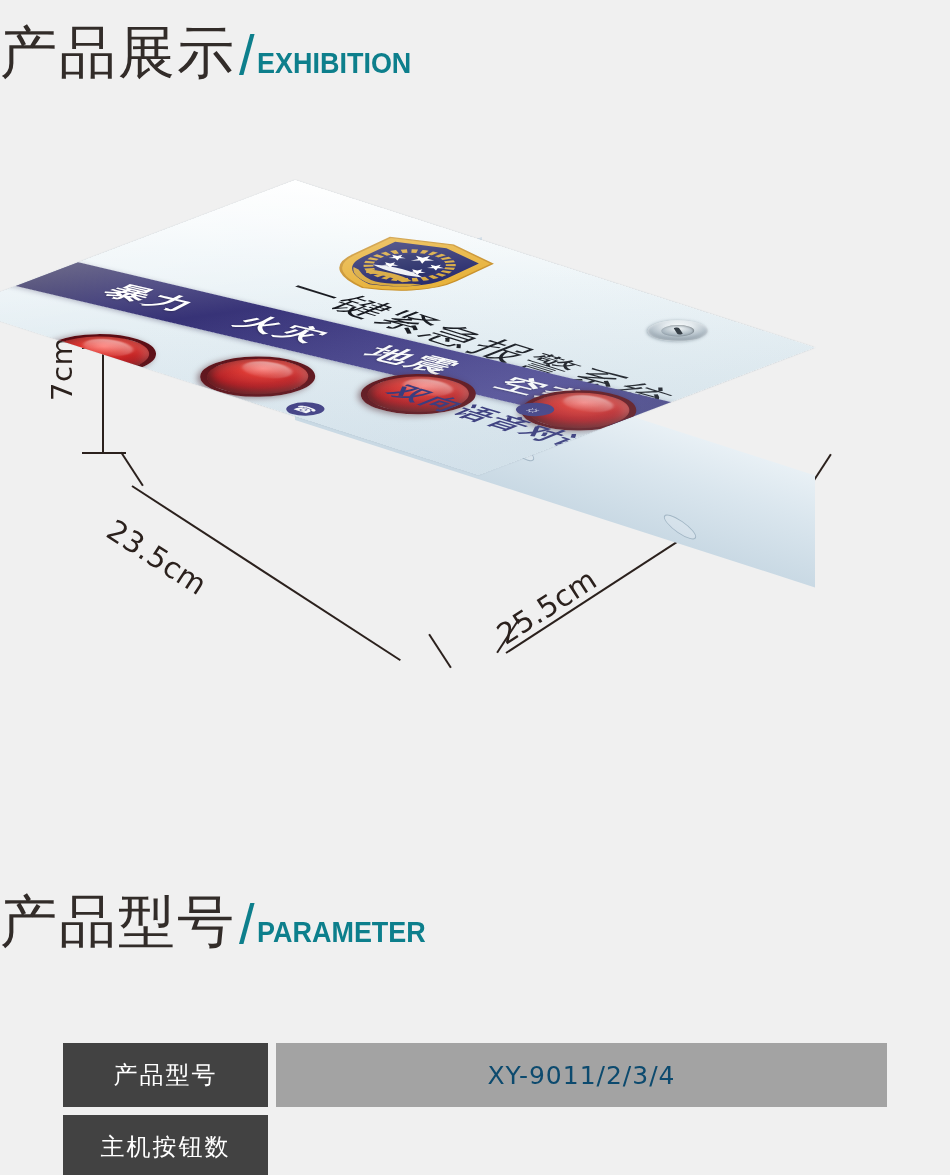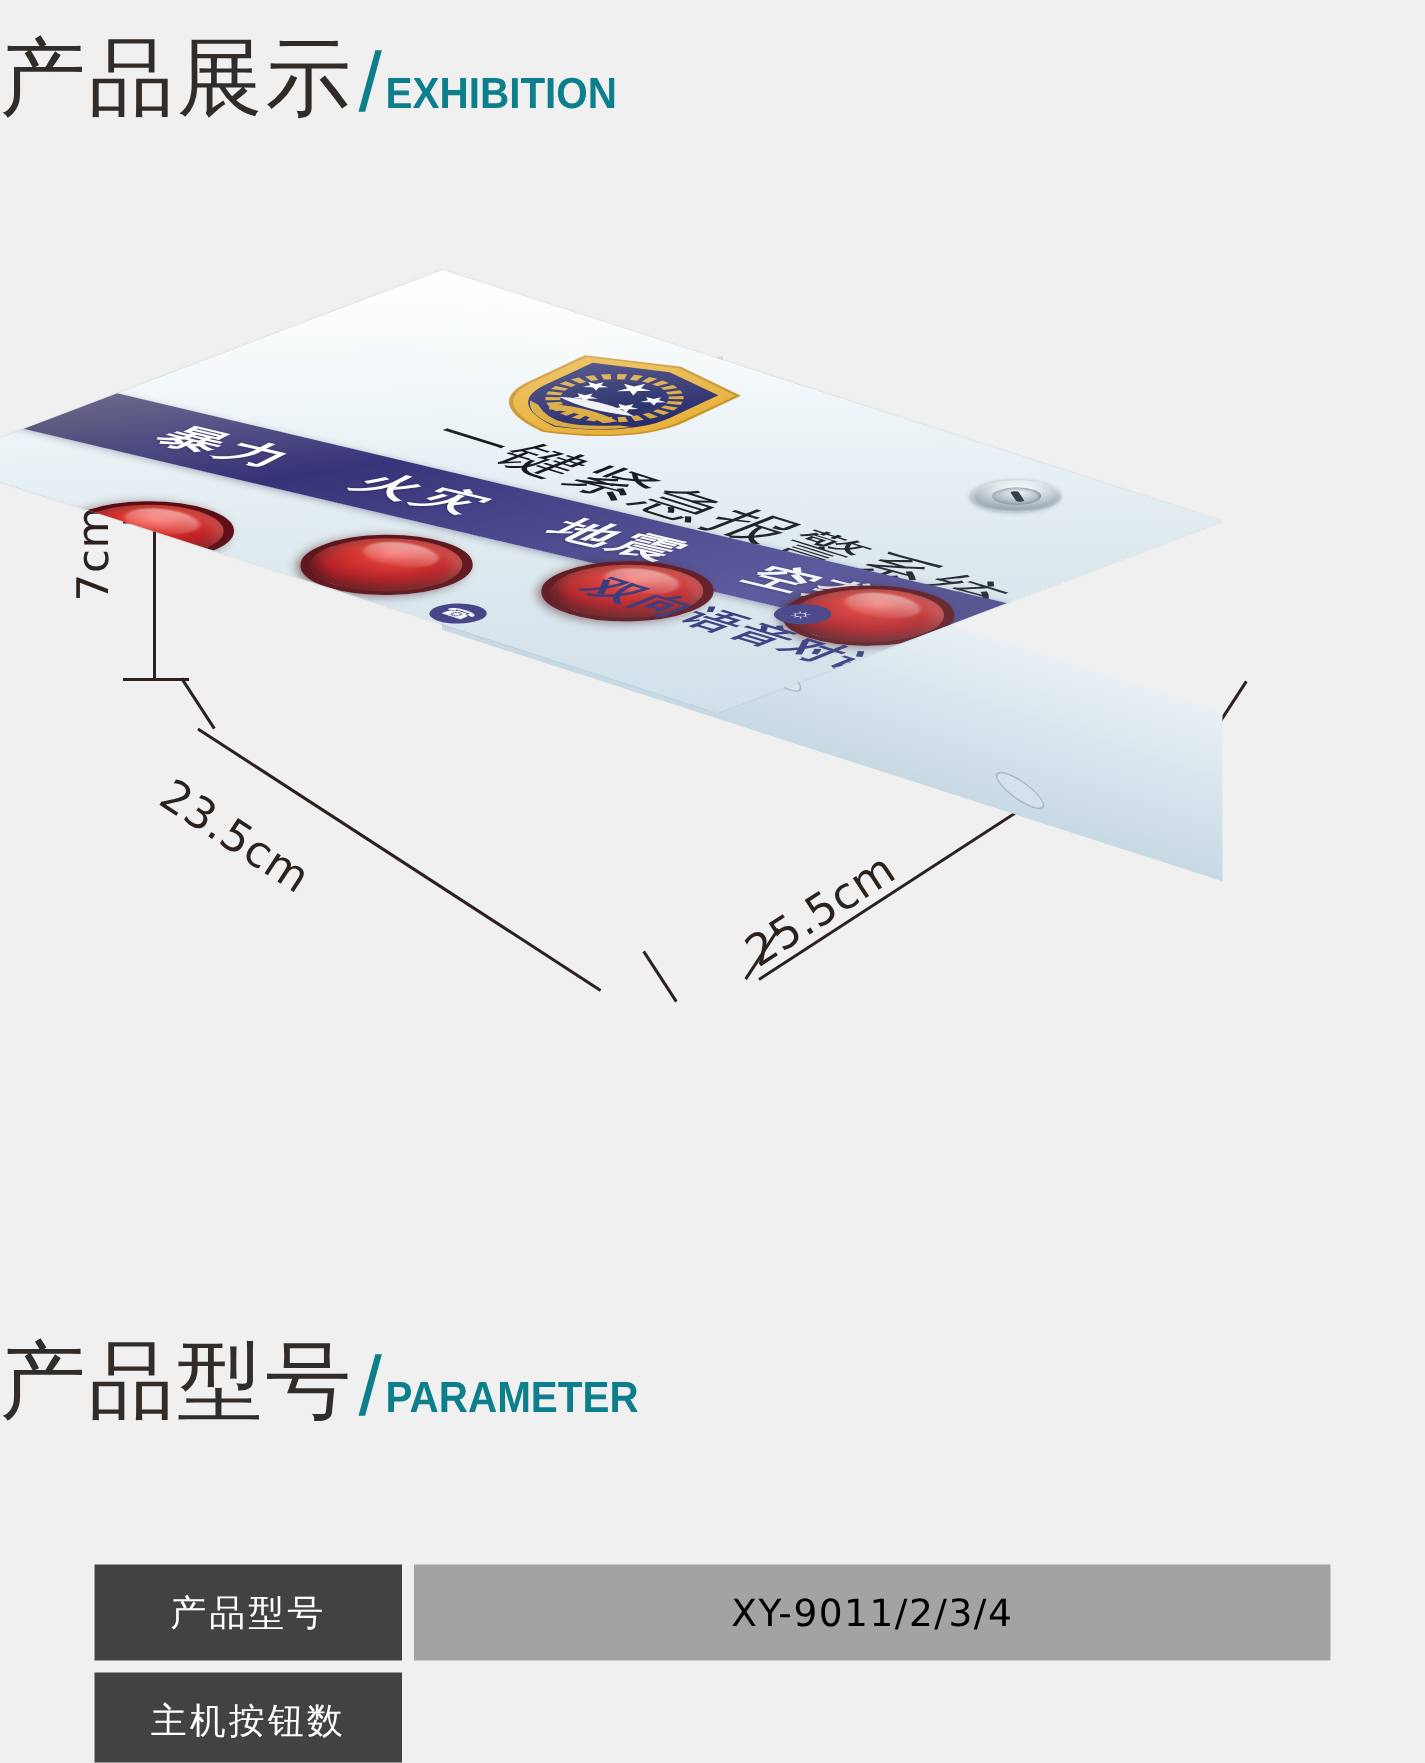--- a/index.html
+++ b/index.html
@@ -286,21 +286,21 @@
     background:#424242;
     color:#ffffff;
     display:flex; align-items:center; justify-content:center;
     font-size:24px;
     letter-spacing:2px;
     font-family:"DejaVu Sans","Liberation Sans",sans-serif;
   }
   .pval {
     flex:1;
     background:#a3a3a3;
-    color:#000000;
+    color:#0c4a6e;
     display:flex; align-items:center; justify-content:center;
     font-size:25px;
     letter-spacing:1px;
     font-family:"DejaVu Sans","Liberation Sans",sans-serif;
   }
 </style>
 </head>
 <body>
 
 <div class="sec-header" id="header-exhibition">

